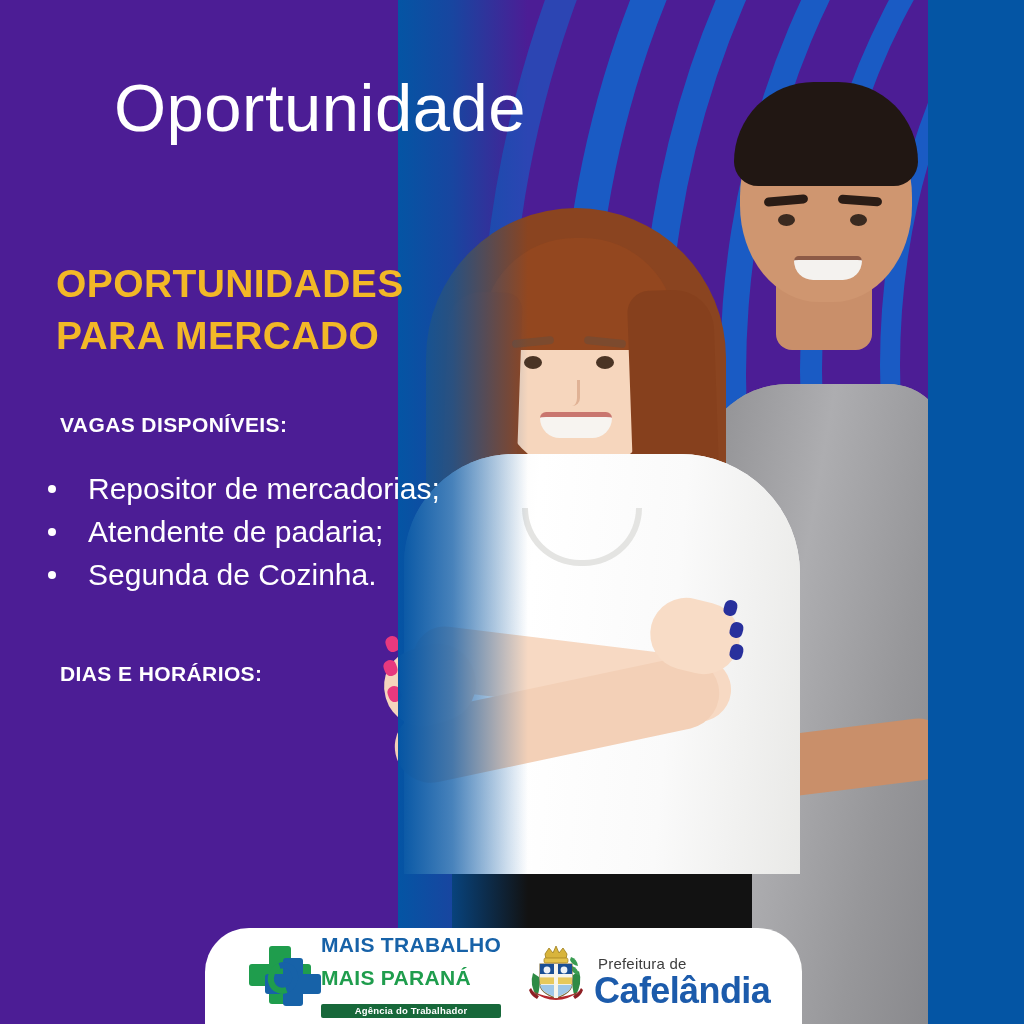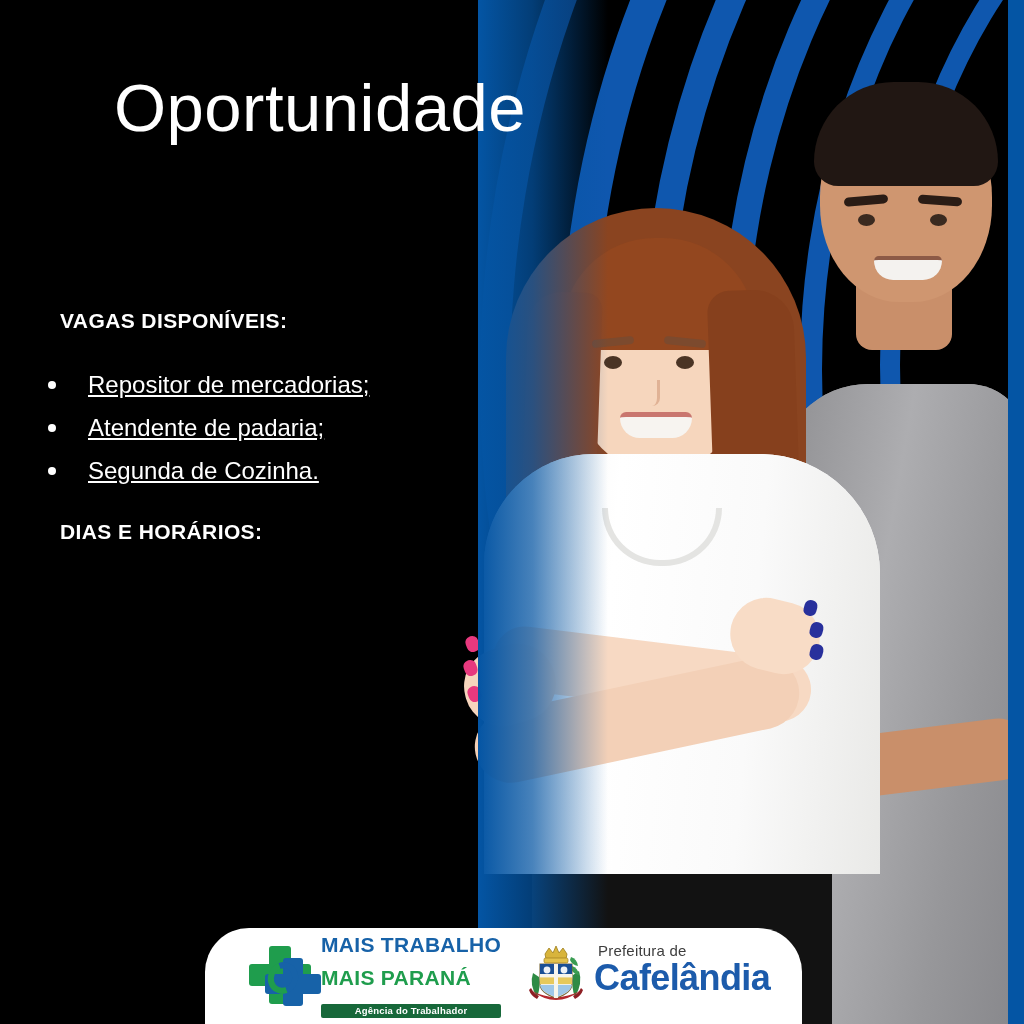--- a/index.html
+++ b/index.html
@@ -5,22 +5,22 @@
   * { margin:0; padding:0; box-sizing:border-box; }
   html,body { width:1024px; height:1024px; }
   body {
     font-family:"Liberation Sans", sans-serif;
     background:#0455A4;
     overflow:hidden;
     position:relative;
   }
   #poster {
     position:absolute; left:0; top:0;
-    width:1008px; height:1024px;
-    background:#000000;
+    width:928px; height:1024px;
+    background:#4c1d95;
     overflow:hidden;
   }
 
   
   .bg-arcs { position:absolute; inset:0; overflow:hidden; }
   .arc {
     position:absolute;
     border-radius:50%;
     border-style:solid;
     border-color:#1266CC;
@@ -70,33 +70,32 @@
 
   .sub-head {
     color:#ffffff;
     font-size:21px;
     line-height:38px;
     font-weight:bold;
     letter-spacing:.4px;
     text-transform:uppercase;
   }
   .sub-head.vagas { margin-top:44px; margin-left:4px; }
-  .sub-head.dias  { margin-top:22px; margin-left:4px; }
+  .sub-head.dias  { margin-top:60px; margin-left:4px; }
 
   ul.blist { list-style:none; margin-top:24px; }
   ul.blist.sched { margin-top:26px; }
   ul.blist li {
     position:relative;
     color:#ffffff;
-    font-size:24px;
+    font-size:30px;
     line-height:41px;
     font-weight:300;
     padding-left:32px;
     margin-bottom:2px;
-    text-decoration:underline;
   }
   ul.blist li::before {
     content:"";
     position:absolute;
     left:-8px; top:17px;
     width:8px; height:8px;
     border-radius:50%;
     background:#ffffff;
   }
 
@@ -310,21 +309,21 @@
     color:#ffffff;
     font-size:9.5px;
     font-weight:bold;
     letter-spacing:.2px;
     text-align:center;
     padding:2px 20px 3px;
     border-radius:2px;
   }
 
   
-  .cf-logo { display:flex; align-items:flex-start; gap:9px; }
+  .cf-logo { display:flex; align-items:flex-end; gap:9px; }
   .crest { position:relative; width:58px; height:66px; flex:0 0 58px; }
   .cf-txt { display:flex; flex-direction:column; line-height:1; }
   .cf-l1 {
     color:#3d3d3d; font-size:15px; font-weight:normal; letter-spacing:.2px;
     padding-left:4px; margin-bottom:2px;
   }
   .cf-l2 {
     color:#1c5bab; font-size:36px; font-weight:bold; letter-spacing:-.6px;
   }
 </style>
@@ -383,20 +382,24 @@
     <div class="nail blue b2"></div>
     <div class="nail blue b3"></div>
   </div>
 
   <div class="headline">
     <span class="l1">Oportunidade</span>
   </div>
 
   <div class="content">
 
+    <div class="yellow-head">
+      <div>OPORTUNIDADES</div>
+      <div>PARA MERCADO</div>
+    </div>
 
     <div class="sub-head vagas">VAGAS DISPONÍVEIS:</div>
     <ul class="blist">
       <li>Repositor de mercadorias;</li>
       <li>Atendente de padaria;</li>
       <li>Segunda de Cozinha.</li>
     </ul>
 
     <div class="sub-head dias">DIAS E HORÁRIOS:</div>
 

